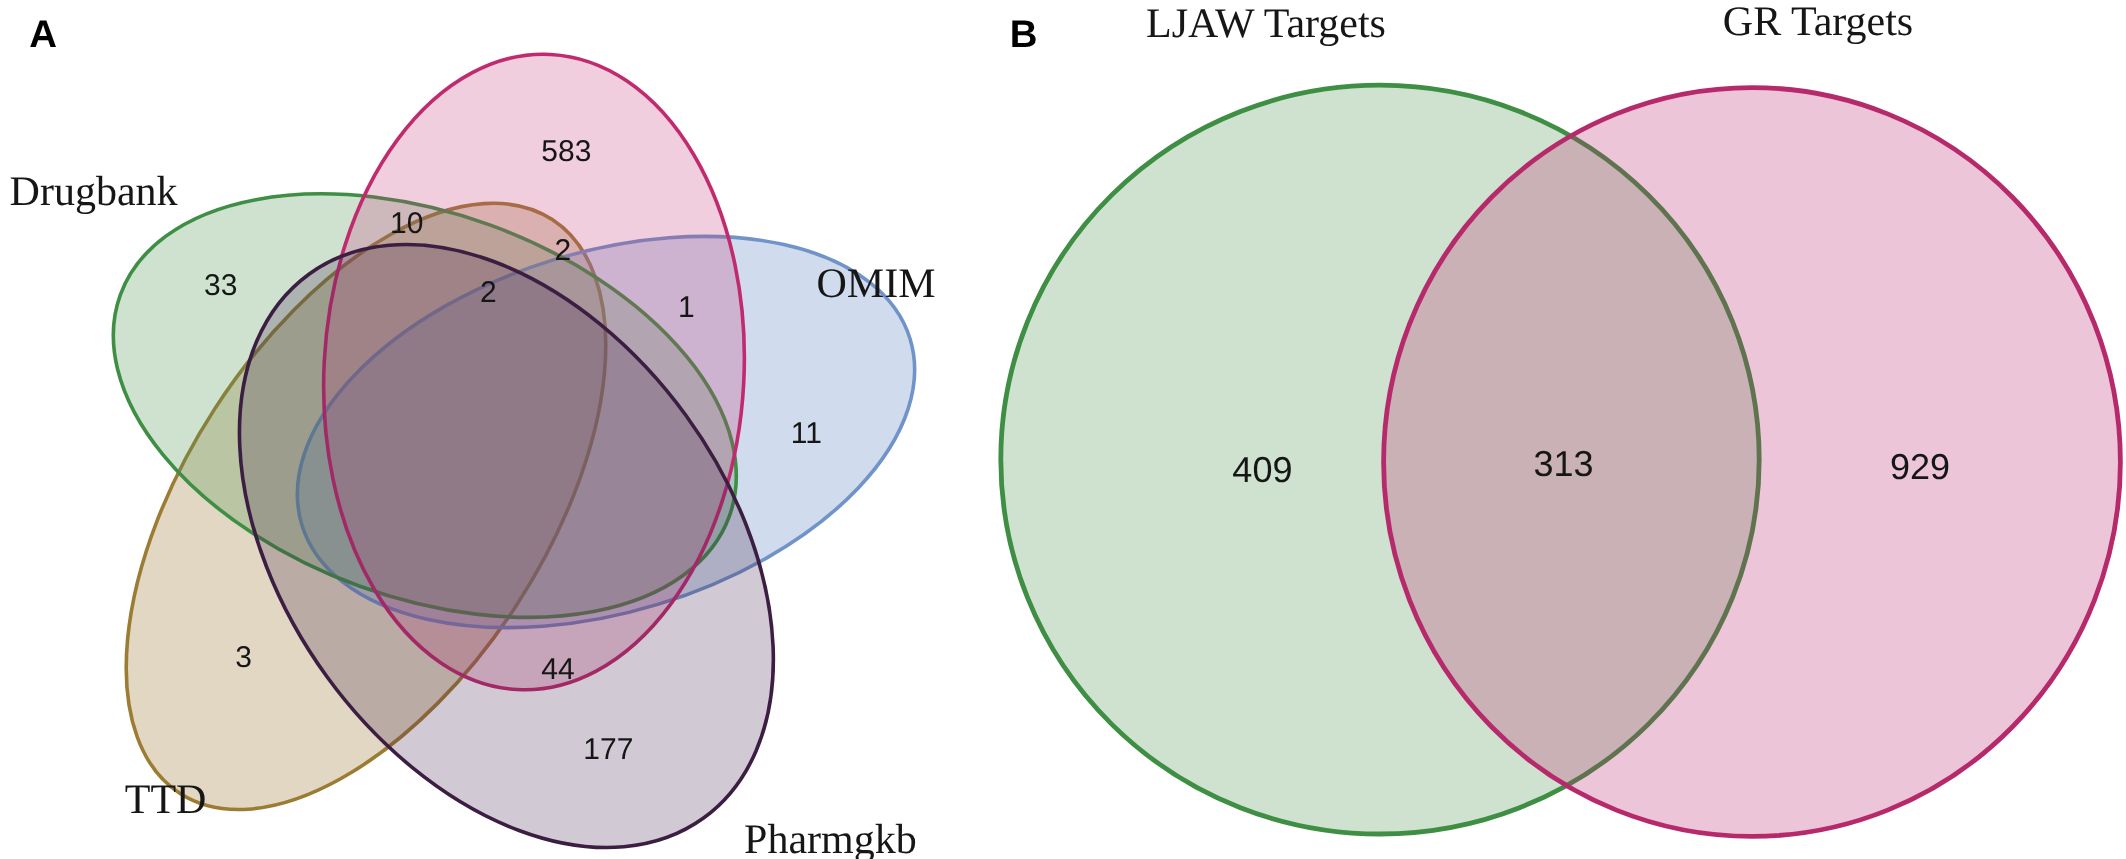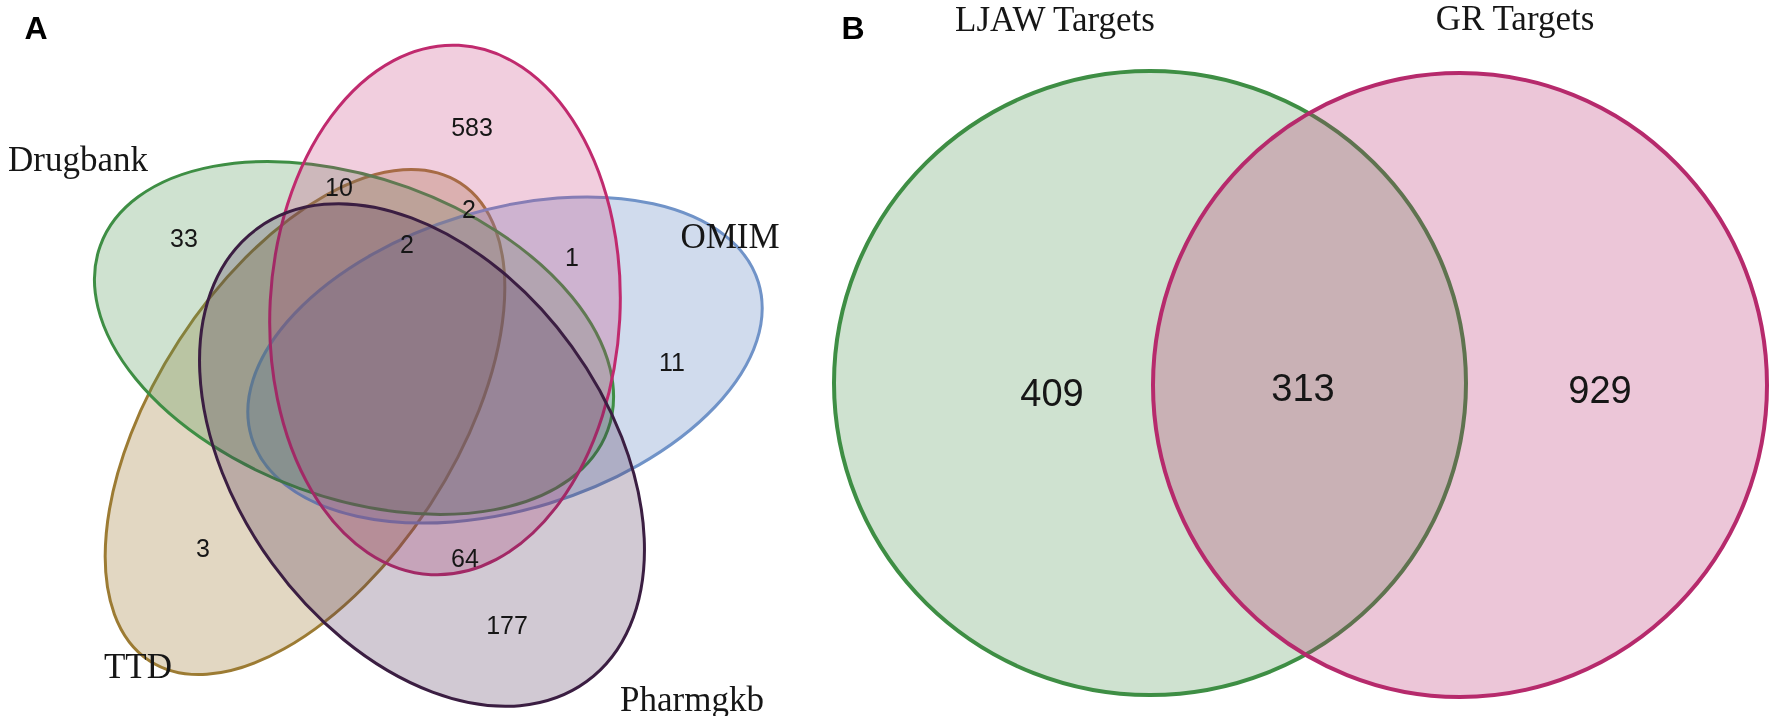--- a/index.html
+++ b/index.html
@@ -4,21 +4,21 @@
 <style>
   html,body{margin:0;padding:0;background:#ffffff;}
   #fig{position:relative;width:1772px;height:716px;background:#ffffff;overflow:hidden;
        font-family:"Liberation Sans",sans-serif;}
   #fig svg{position:absolute;left:0;top:0;}
   .lbl{position:absolute;transform:translate(-50%,-50%);white-space:nowrap;color:#111;
        text-align:center;line-height:1;}
   .panel-letter{font-family:"Liberation Sans",sans-serif;font-weight:bold;font-size:32px;color:#000;}
   .set-label{font-family:"Liberation Serif",serif;font-size:35px;color:#161616;}
   .num-a{font-family:"Liberation Sans",sans-serif;font-size:25px;color:#161616;}
-  .num-b{font-family:"Liberation Sans",sans-serif;font-size:38px;color:#161616;text-align:center;}
+  .num-b{font-family:"Liberation Sans",sans-serif;font-size:30px;color:#161616;text-align:center;}
 </style>
 </head>
 <body>
 
 <div id="fig">
 
   <svg width="1772" height="716" viewBox="0 0 1772 716">
 
     <g>
       <ellipse transform="translate(305 422) rotate(-57)" cx="0" cy="0" rx="285" ry="150" stroke-width="3" fill="rgba(158,124,52,0.30)" stroke="#9C7B33"></ellipse>
@@ -42,21 +42,21 @@
   <div class="lbl set-label" style="left:692px;top:667px;margin-top:32px;">Pharmgkb</div>
 
   <div class="lbl num-a" style="left:472px;top:127px;">583</div>
   <div class="lbl num-a" style="left:339px;top:187px;">10</div>
   <div class="lbl num-a" style="left:469px;top:209px;">2</div>
   <div class="lbl num-a" style="left:407px;top:244px;">2</div>
   <div class="lbl num-a" style="left:572px;top:257px;">1</div>
   <div class="lbl num-a" style="left:184px;top:238px;">33</div>
   <div class="lbl num-a" style="left:672px;top:362px;text-align:right;">11</div>
   <div class="lbl num-a" style="left:203px;top:548px;">3</div>
-  <div class="lbl num-a" style="left:465px;top:558px;">64</div>
+  <div class="lbl num-a" style="left:465px;top:558px;">44</div>
   <div class="lbl num-a" style="left:507px;top:625px;">177</div>
 
   <div class="lbl panel-letter" style="left:853px;top:28px;">B</div>
 
   <div class="lbl set-label" style="left:1515px;top:18px;">GR Targets</div>
   <div class="lbl set-label" style="left:1055px;top:19px;">LJAW Targets</div>
 
   <div class="lbl num-b" style="left:1052px;top:393px;">409</div>
   <div class="lbl num-b" style="left:1303px;top:388px;">313</div>
   <div class="lbl num-b" style="left:1600px;top:390px;">929</div>

